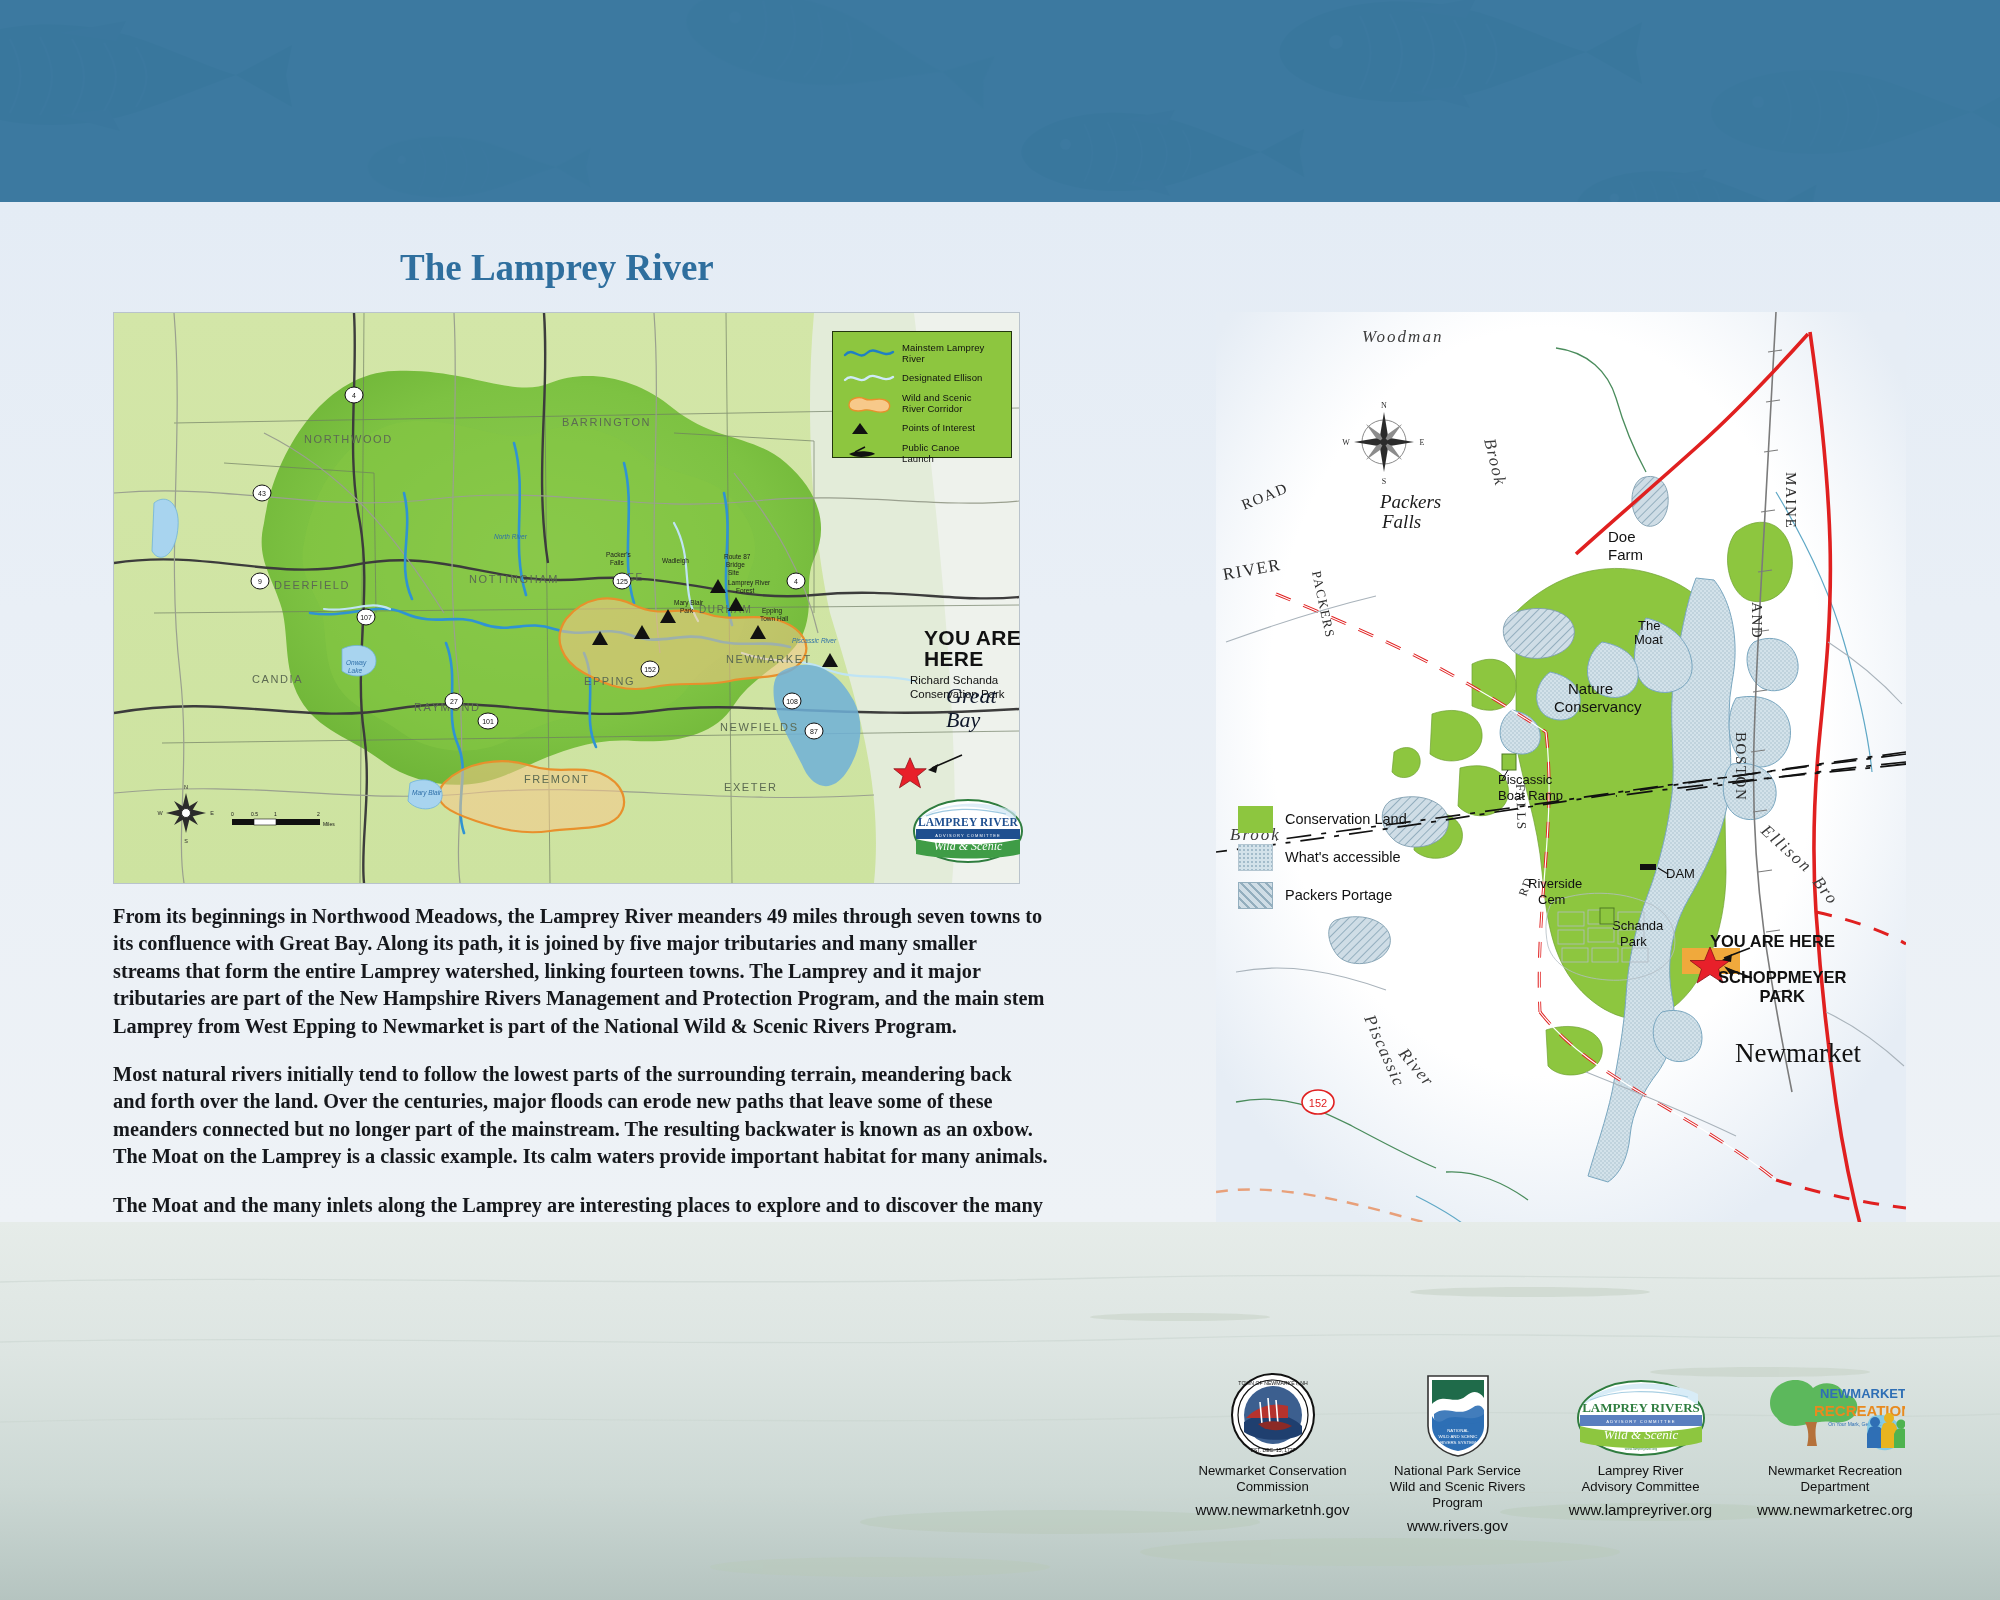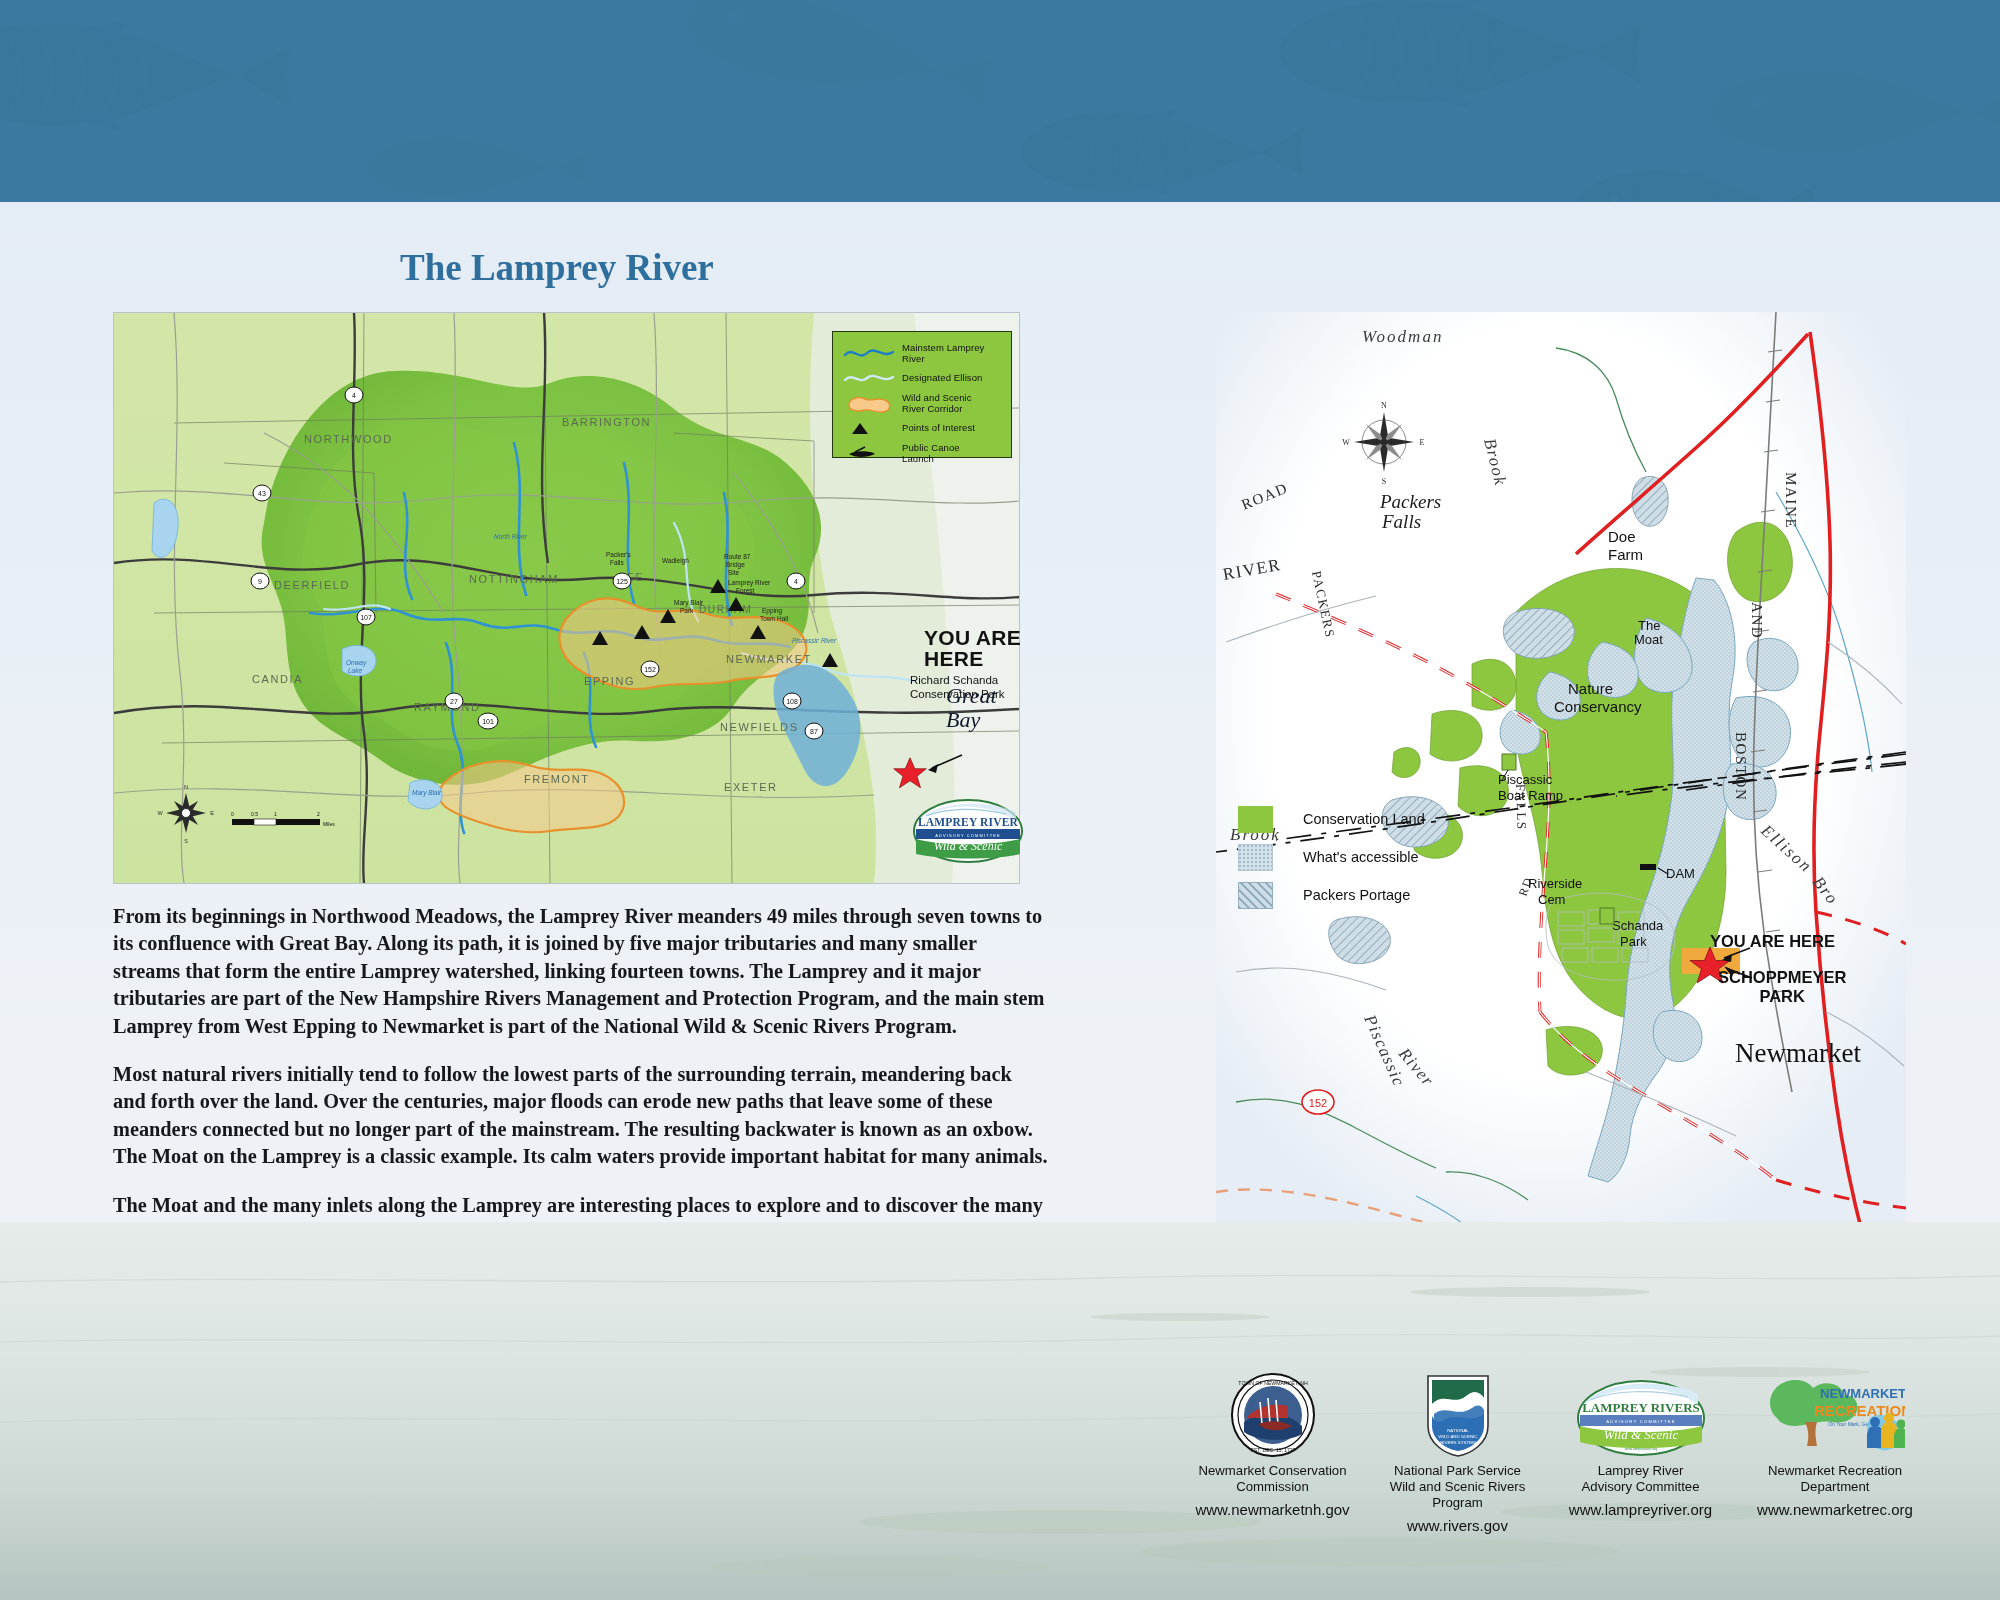--- a/index.html
+++ b/index.html
@@ -99,21 +99,21 @@
 
   
   .map-right{
     position:absolute;left:1216px;top:312px;width:690px;height:928px;
     overflow:hidden;
     background:radial-gradient(ellipse 70% 60% at 50% 45%, #ffffff 0%, #ffffff 55%, #eaf0f6 90%, #e4ebf4 100%);
   }
   .legend-right{position:absolute;left:1238px;top:800px;}
   .lr-row{display:flex;align-items:center;height:38px;}
   .lr-swatch{width:33px;height:25px;flex:0 0 33px;border:1px solid #9aa7b2;}
-  .lr-label{font-family:"Liberation Sans", sans-serif;font-size:14.5px;color:#111;padding-left:30px;}
+  .lr-label{font-family:"Liberation Sans", sans-serif;font-size:14.5px;color:#111;padding-left:12px;}
 
   .yah-right{
     position:absolute;left:1710px;top:932px;
     font-family:"Liberation Sans", sans-serif;font-weight:bold;font-size:16.5px;color:#111;
     white-space:nowrap;
   }
   .park-right{
     position:absolute;left:1718px;top:968px;
     font-family:"Liberation Sans", sans-serif;font-weight:bold;font-size:16.5px;color:#111;
     line-height:1.15;text-align:center;white-space:nowrap;

